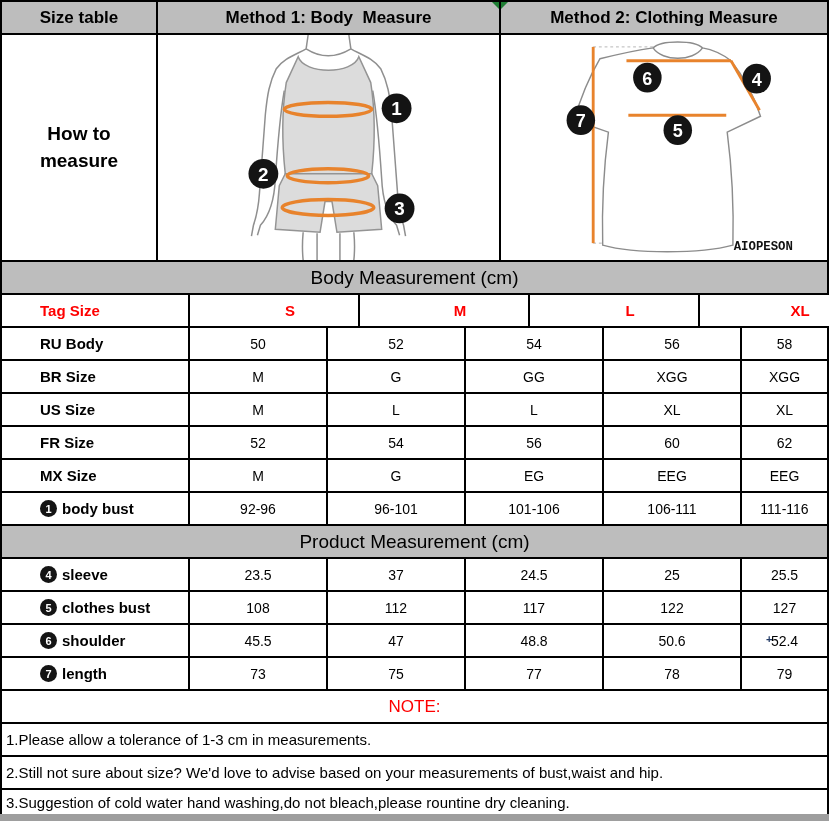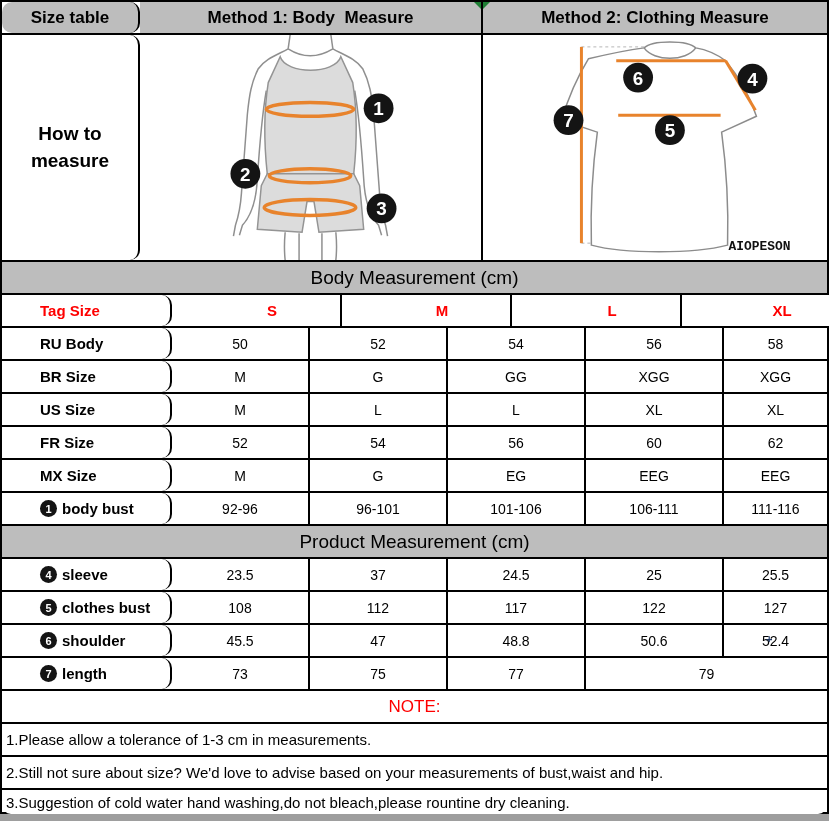--- a/index.html
+++ b/index.html
@@ -5,25 +5,25 @@
   * { margin:0; padding:0; box-sizing:border-box; }
   body { background:#fff; font-family:"Liberation Sans", sans-serif; color:#000; }
   .canvas { position:relative; width:829px; height:821px; background:#fff; overflow:hidden; }
   .grid { position:absolute; left:0; top:0; width:829px; height:814px;
           border:2px solid #000; display:flex; flex-direction:column; }
   .row { display:flex; border-bottom:2px solid #000; flex:none; }
   .row:last-child { border-bottom:none; }
   .r33 { height:33px; }
   .r-top { height:33px; }
   .r-illus { height:227px; }
-  .r-note-last { height:24px;border-radius:9px; }
+  .r-note-last { height:24px; }
   .cell { border-right:2px solid #000; display:flex; align-items:center;
           justify-content:center; overflow:hidden; position:relative; background:#fff; }
   .cell:last-child { border-right:none; }
-  .c1 { width:138px; flex:none;border-radius:10px; }
+  .c1 { width:156px; flex:none; }
   .cv { width:138px; flex:none; font-size:14px; }
   .cl { flex:1; font-size:14px; }
   .cm1 { width:343px; flex:none; }
   .cm2 { flex:1; }
   .gray { background:#bdbdbd; }
   .hdr { font-weight:bold; font-size:17px; }
   .ws-pre { white-space:pre-wrap; }
   .howto { font-weight:bold; font-size:19px; text-align:center; line-height:1.4; padding:0 14px; }
   .band { background:#bdbdbd; align-items:center; justify-content:center;
           font-weight:normal; font-size:19px; display:flex; }
@@ -227,20 +227,21 @@
       <div class="cell cl">52.4</div>
     </div>
     <div class="row r33">
       <div class="cell c1 lab">
         <span class="badge">7</span>
         <span>length</span>
       </div>
       <div class="cell cv">73</div>
       <div class="cell cv">75</div>
       <div class="cell cv">77</div>
+      <div class="cell cv">78</div>
       <div class="cell cl">79</div>
     </div>
 
     <div class="row r33 cell note-title red" style="border-right:none">NOTE:</div>
     <div class="row r33 cell note" style="border-right:none">1.Please allow a tolerance of 1-3 cm in measurements.</div>
     <div class="row r33 cell note" style="border-right:none">2.Still not sure about size? We'd love to advise based on your measurements of bust,waist and hip.</div>
     <div class="row r-note-last cell note" style="border-right:none">3.Suggestion of cold water hand washing,do not bleach,please rountine dry cleaning.</div>
 
   </div>
 

